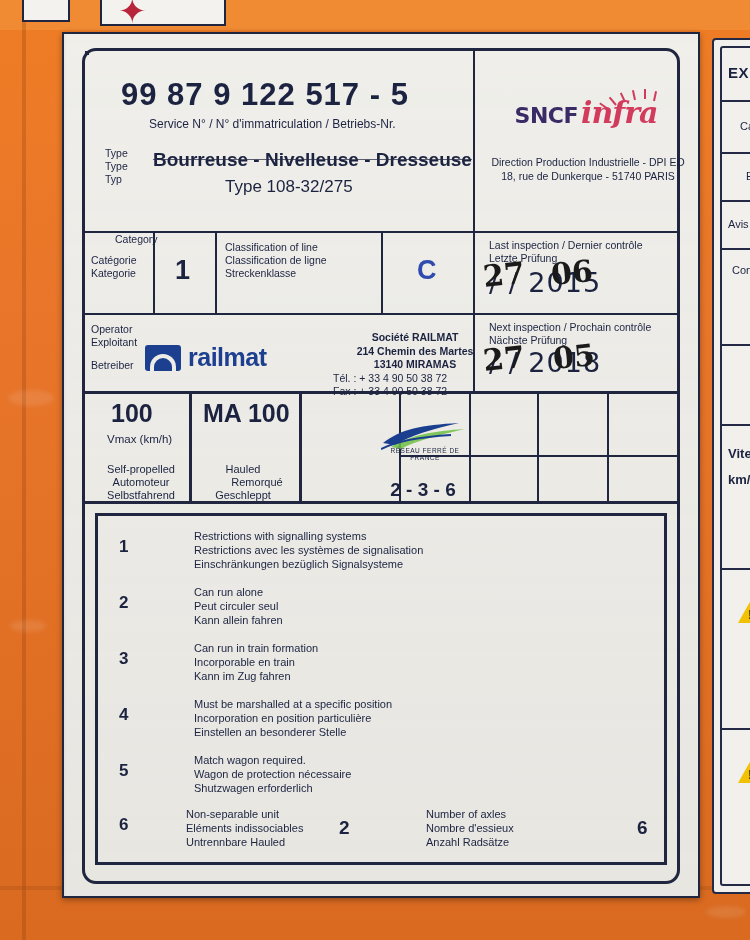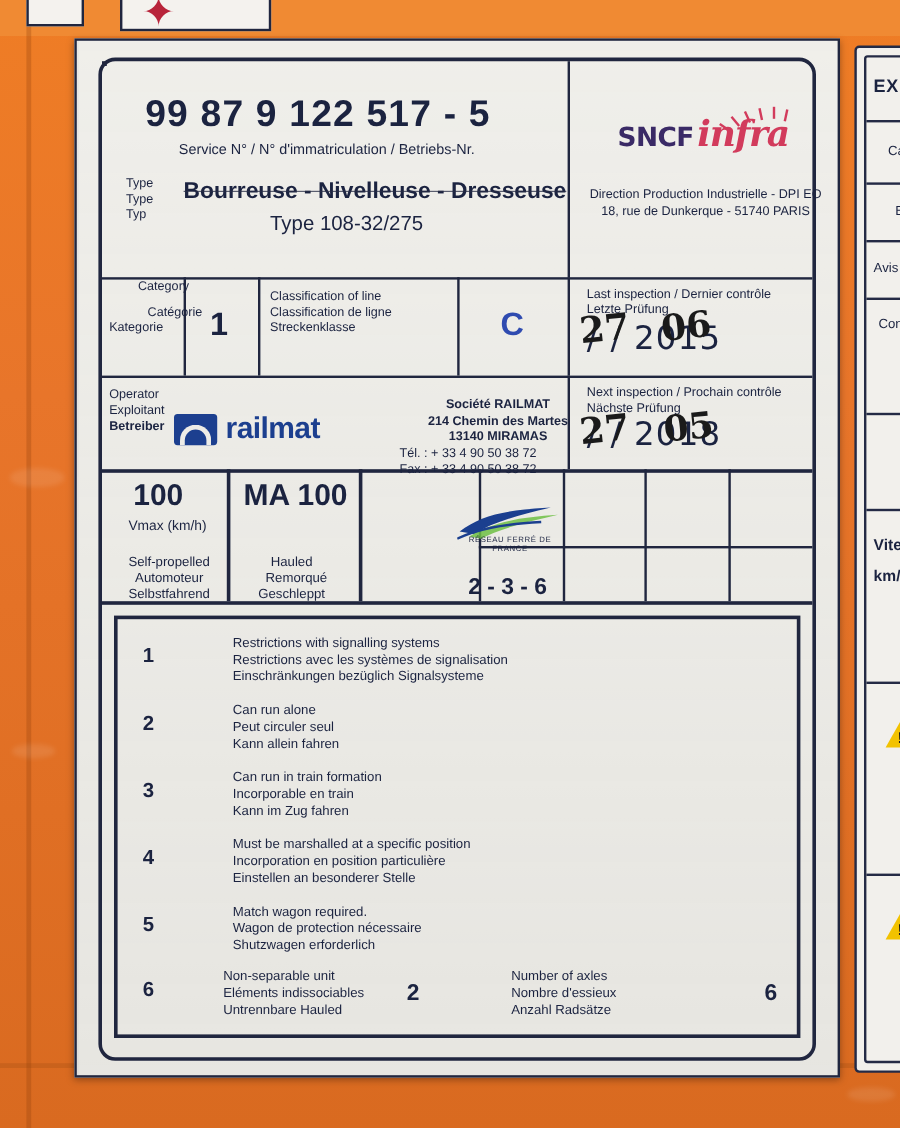--- a/index.html
+++ b/index.html
@@ -430,41 +430,41 @@
 
     <div class="box" style="left:388px; top:0; width:0; height:180px; border-left:2px solid #20263f;"></div>
 
     <div class="box" style="left:0; top:262px; width:592px; height:0; border-top:2px solid #20263f;"></div>
     <div class="box" style="left:68px; top:180px; width:0; height:82px; border-left:2px solid #20263f;"></div>
     <div class="box" style="left:130px; top:180px; width:0; height:82px; border-left:2px solid #20263f;"></div>
     <div class="box" style="left:296px; top:180px; width:0; height:82px; border-left:2px solid #20263f;"></div>
     <div class="box" style="left:388px; top:180px; width:0; height:82px; border-left:2px solid #20263f;"></div>
 
     <div class="cell-label" style="left:6px; top:182px;margin-left:24px;">Category</div>
-    <div class="cell-label" style="left:6px; top:203px;margin-left:32px;">Catégorie</div>
+    <div class="cell-label" style="left:6px; top:203px;">Catégorie</div>
     <div class="cell-label" style="left:6px; top:216px;">Kategorie</div>
     <div class="big-char" style="left:90px; top:204px;">1</div>
 
     <div class="cell-label" style="left:140px; top:190px;">Classification of line</div>
     <div class="cell-label" style="left:140px; top:203px;">Classification de ligne</div>
     <div class="cell-label" style="left:140px; top:216px;">Streckenklasse</div>
     <div class="big-char blue" style="left:332px; top:204px;">C</div>
 
     <div class="cell-label" style="left:404px; top:188px;">Last  inspection / Dernier contrôle</div>
     <div class="cell-label" style="left:404px; top:201px;">Letzte Prüfung</div>
     <div class="hand-date" style="left:404px; top:216px;">/        / 2015</div>
     <div class="hand-ink" style="left:398px; top:206px;">27</div>
     <div class="hand-ink" style="left:466px; top:204px;">06</div>
 
     <div class="box" style="left:0; top:340px; width:592px; height:0; border-top:3px solid #20263f;"></div>
     <div class="box" style="left:388px; top:262px; width:0; height:78px; border-left:2px solid #20263f;"></div>
 
     <div class="cell-label" style="left:6px; top:272px;">Operator</div>
     <div class="cell-label" style="left:6px; top:285px;">Exploitant</div>
-    <div class="cell-label" style="left:6px; top:298px;font-weight:bold;">Betreiber</div>
+    <div class="cell-label" style="left:6px; top:308px;">Betreiber</div>
 
     <div class="railmat-logo">
       <div class="rm-mark"></div>
       <div class="rm-text">railmat</div>
     </div>
 
     <div class="rm-addr">
       <span>Société RAILMAT</span><br>
       <span>214 Chemin des Martes</span><br>
       <span>13140 MIRAMAS</span>
@@ -488,21 +488,21 @@
     <div class="box" style="left:314px; top:404px; width:278px; height:0; border-top:2px solid #20263f;"></div>
 
     <div class="speed-num" style="left:26px; top:348px;">100</div>
     <div class="speed-cap" style="left:22px; top:382px;">Vmax (km/h)</div>
     <div class="multi-cap" style="left:6px; top:412px;">Self-propelled</div>
     <div class="multi-cap" style="left:6px; top:425px;">Automoteur</div>
     <div class="multi-cap" style="left:6px; top:438px;">Selbstfahrend</div>
 
     <div class="speed-num" style="left:118px; top:348px;">MA 100</div>
     <div class="multi-cap" style="left:108px; top:412px;">Hauled</div>
-    <div class="multi-cap" style="left:112px; top:425px;">Remorqué</div>
+    <div class="multi-cap" style="left:122px; top:425px;">Remorqué</div>
     <div class="multi-cap" style="left:108px; top:438px;">Geschleppt</div>
 
     <svg class="rff-logo" viewBox="0 0 88 34">
       <path d="M2 24 C20 10, 40 6, 78 4 C52 10, 30 16, 14 26 Z" fill="#1b3f8f"></path>
       <path d="M10 28 C30 16, 52 12, 84 10 C58 16, 34 22, 20 30 Z" fill="#6fbf44" opacity=".85"></path>
       <path d="M0 30 C16 22, 36 18, 70 16" stroke="#1b3f8f" stroke-width="2" fill="none"></path>
     </svg>
     <div class="rff-text">RÉSEAU FERRÉ DE FRANCE</div>
     <div class="axle-code">2 - 3 - 6</div>
 

